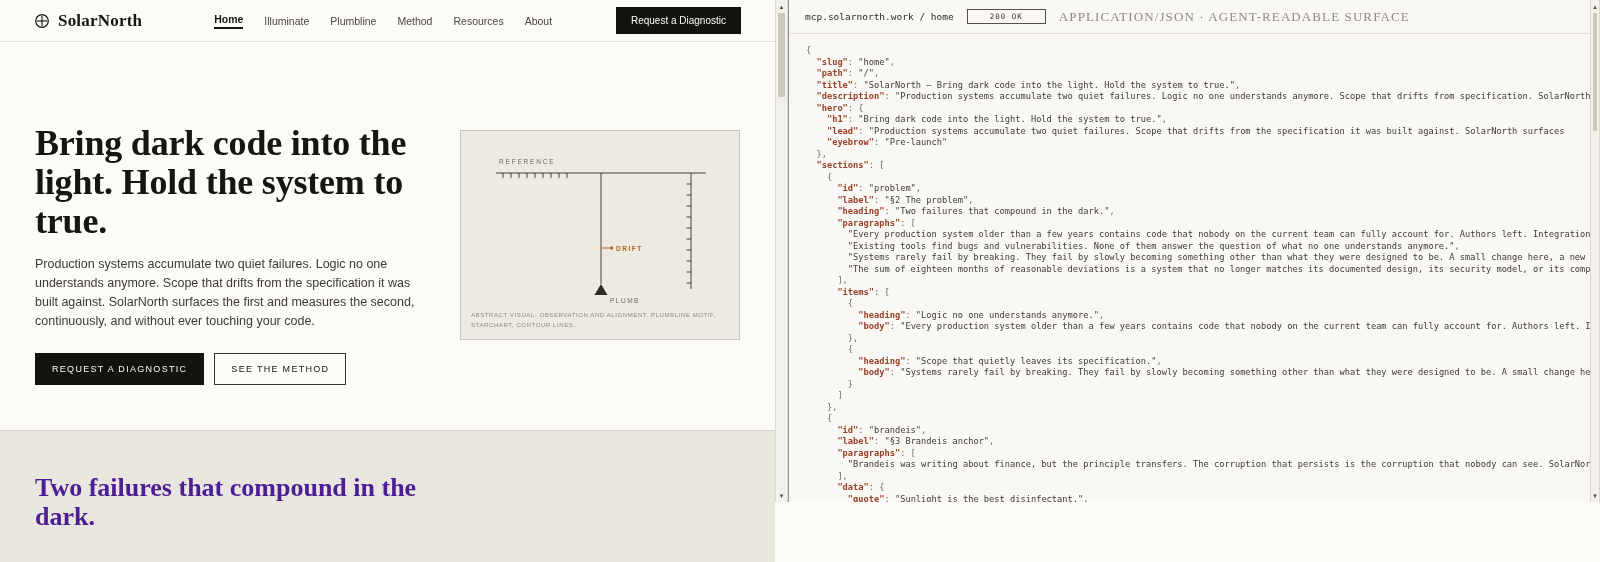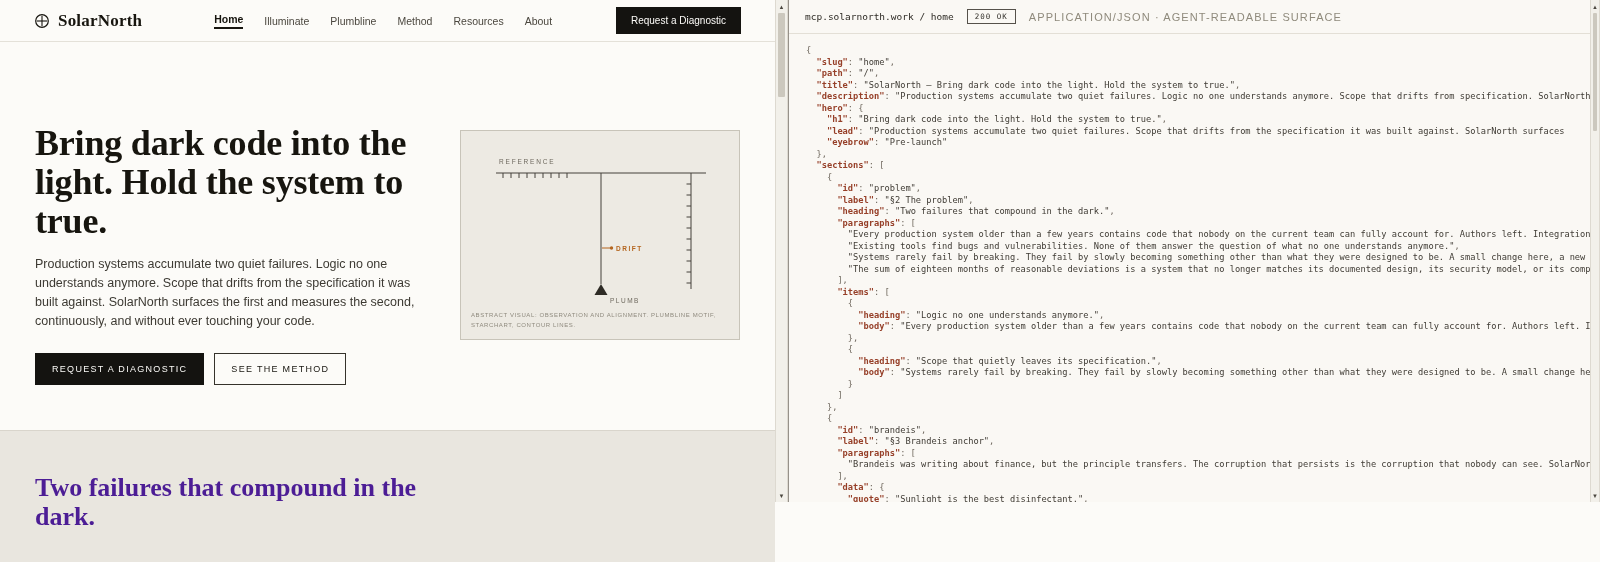--- a/index.html
+++ b/index.html
@@ -44,22 +44,22 @@
   .vscroll{flex:0 0 13px;width:13px;background:#f2f0ea;border-left:1px solid #ddd9d0;border-right:1px solid #ddd9d0;position:relative}
   .vscroll .arr{height:13px;display:flex;align-items:center;justify-content:center;font-size:6px;color:#4a463f;cursor:pointer}
   .vscroll .arr.down{position:absolute;bottom:0;left:0;right:0}
   .vscroll .thumb{position:absolute;left:2px;right:2px;background:#ccc8be;border-radius:1px;cursor:pointer}
   .vscroll.slim{flex:0 0 10px;width:10px}
 
   
   .dev{flex:1 1 auto;background:#faf8f4;border-left:1px solid #96918a;display:flex;flex-direction:column;overflow:hidden}
   .devbar{flex:0 0 34px;height:34px;display:flex;align-items:center;gap:13px;padding:0 16px;border-bottom:1px solid #e3dfd6}
   .dev-url{font-family:"DejaVu Sans Mono",monospace;font-size:9.5px;font-weight:400;color:#2e2b25;cursor:text}
-  .dev-badge{font-family:"DejaVu Sans Mono",monospace;font-size:7.5px;letter-spacing:1px;color:#33302a;border:1px solid #55514a;padding:2px 7px}
-  .dev-meta{font-family:Liberation Sans, sans-serif;font-size:11px;letter-spacing:1.1px;color:#8f8a7c}
+  .dev-badge{font-family:"DejaVu Sans Mono",monospace;font-size:7.5px;letter-spacing:1px;color:#33302a;border:1px solid #55514a;padding:2px 22px}
+  .dev-meta{font-family:Liberation Serif, serif;font-size:13px;letter-spacing:1.1px;color:#8f8a7c}
   .code{flex:1;overflow:hidden;padding:11px 0 0 17px}
   .code-line{font-family:"DejaVu Sans Mono",monospace;font-size:8.7px;line-height:11.5px;white-space:pre;color:var(--tok-punct)}
   .tok-k{color:var(--tok-key);font-weight:700}
   .tok-s{color:var(--tok-str)}
   .tok-p{color:var(--tok-punct)}
 </style>
 </head>
 <body>
 
 <div class="app">

